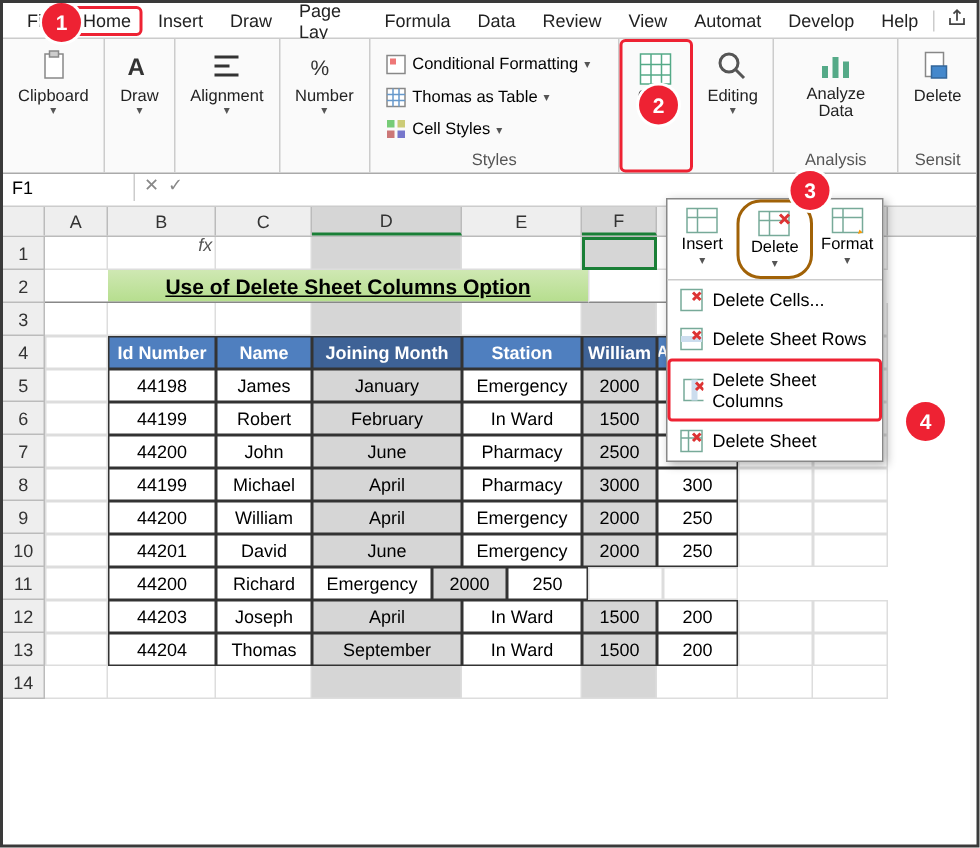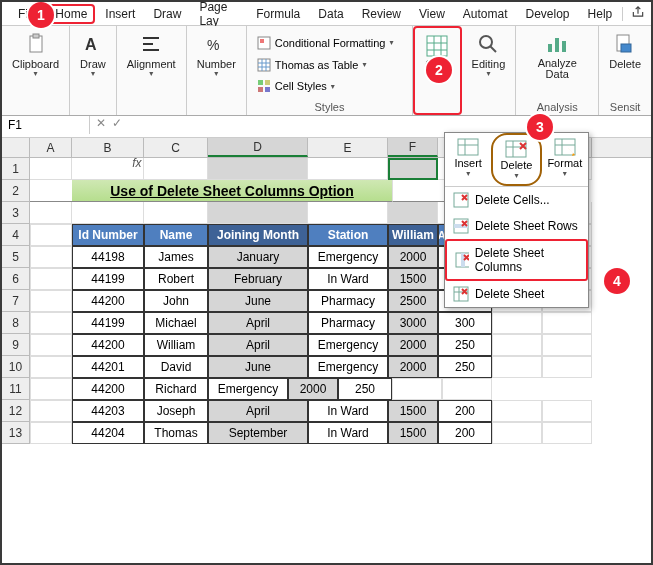--- a/index.html
+++ b/index.html
@@ -389,20 +389,32 @@
         <div class="cell cB">44204</div>
         <div class="cell cC">Thomas</div>
         <div class="cell cD sel-col">September</div>
         <div class="cell cE">In Ward</div>
         <div class="cell cF sel-col">1500</div>
         <div class="cell cG">200</div>
         <div class="cell cH" style="border:1px solid #ddd;"></div>
         <div class="cell cI" style="border:1px solid #ddd;"></div>
       </div>
     </div>
+  <div class="row">
+    <div class="row-h">14</div>
+    <div class="cell cA"></div>
+      <div class="cell cB"></div>
+      <div class="cell cC"></div>
+    <div class="cell cD sel-col"></div>
+      <div class="cell cE"></div>
+      <div class="cell cF sel-col"></div>
+    <div class="cell cG"></div>
+      <div class="cell cH"></div>
+      <div class="cell cI"></div>
+  </div>
 </div>
 
 <div class="dropdown">
   <div class="dd-top">
     <div class="dd-big">
       <svg width="24" height="20">
           <rect x="2" y="2" width="20" height="16" fill="#fff" stroke="#7a9"></rect>
           <path stroke="#7a9" d="M2 8h20M9 2v16"></path>
         </svg>
       <span>Insert</span>

